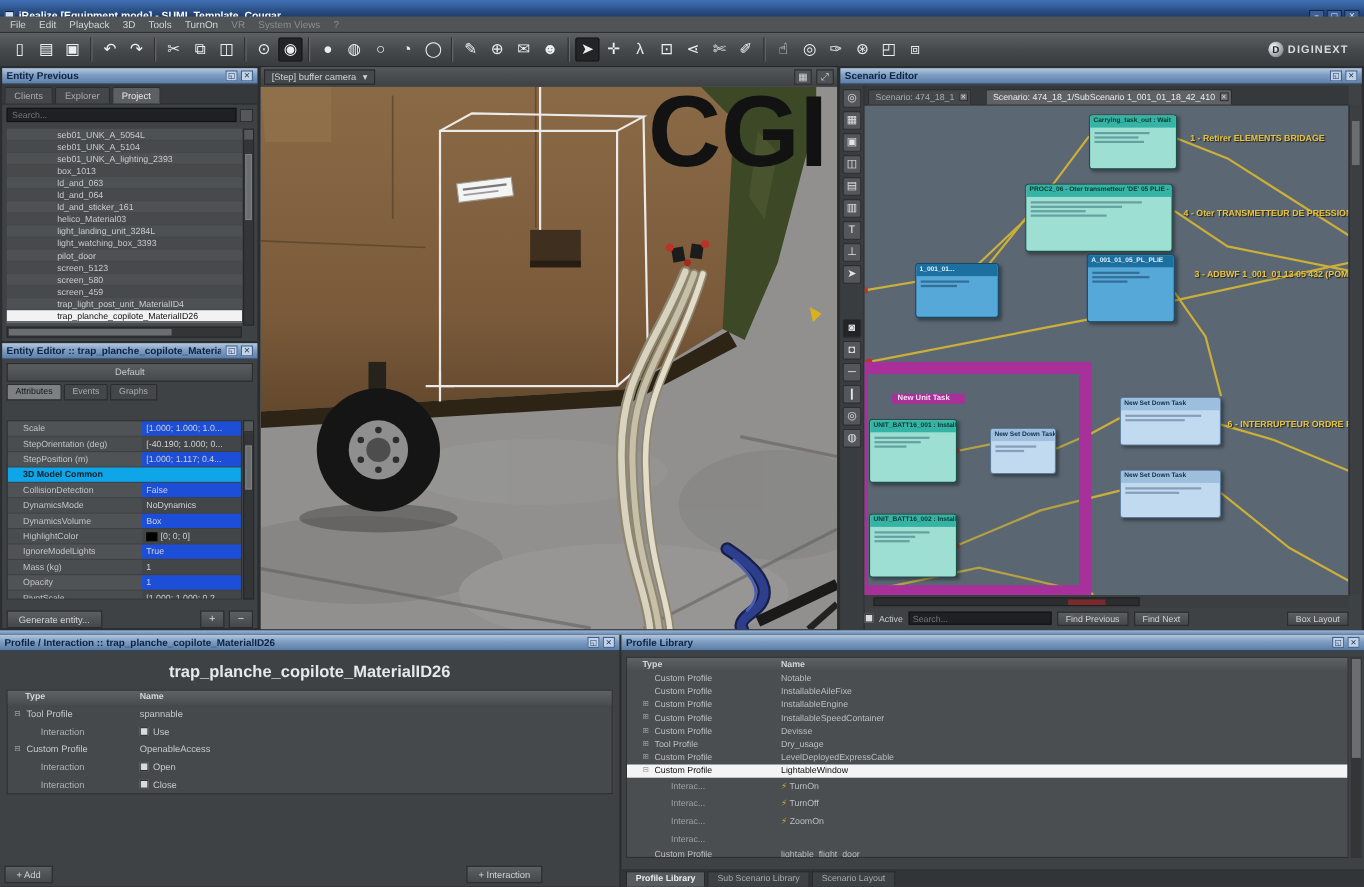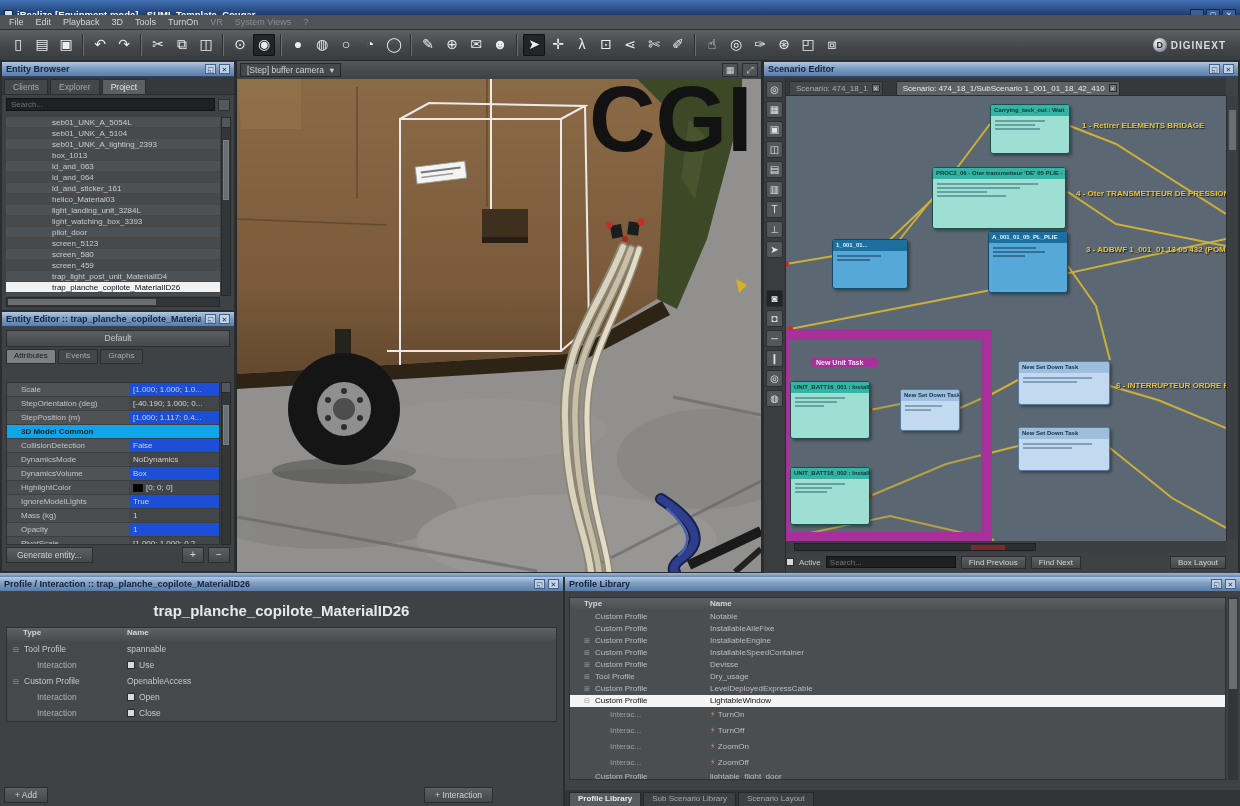--- a/index.html
+++ b/index.html
@@ -73,21 +73,21 @@
   .pgrid { position:absolute; left:4px; top:70px; right:14px; bottom:26px; background:#46494b; overflow:hidden;
     border:1px solid #2e3032; }
   .prow { display:flex; height:14px; line-height:13px; font-size:8px; border-bottom:1px solid #3c3f41; }
   .prow .pl { width:122px; color:#c2c5c8; padding-left:14px; white-space:nowrap; overflow:hidden; background:#505ght355; background:#505355; }
   .prow .pv { flex:1; color:#cfd2d5; padding-left:4px; white-space:nowrap; overflow:hidden; background:#1d4ed8;
     display:flex; align-items:center; gap:3px; }
   .prow:nth-child(even) .pl { background:#4a4d4f; }
   .prow:nth-child(even) .pv { background:#434官648; background:#434648; }
   .prow.group { background:#0ea5e9; color:#1c1e20; font-weight:bold; padding-left:14px; display:block; }
   .swatch { display:inline-block; width:10px; height:8px; border:1px solid #0a0a0a; }
-  .eefooter { position:absolute; left:0; bottom:0; right:0; height:24px; display:flex; align-items:flex-start; padding:0 4px; gap:8px; }
+  .eefooter { position:absolute; left:0; bottom:0; right:0; height:24px; display:flex; align-items:flex-end; padding:0 4px; gap:8px; }
   .genbtn { background:linear-gradient(#5d6063,#454香84b); background:linear-gradient(#5d6063,#45484b); border:1px solid #2a2c2e;
     color:#d0d3d6; font-size:8.5px; padding:2px 10px; }
   .pm { margin-left:auto; display:flex; gap:4px; }
   .pmb { width:22px; height:16px; background:linear-gradient(#5d6063,#45484b); border:1px solid #2a2c2e;
     color:#d8dbde; font-size:10px; line-height:14px; text-align:center; }
 
   
   #viewport { left:236px; top:60px; width:526px; height:513px; background:#3a3d3f; border:1px solid #26282a; }
   .vphead { height:18px; background:linear-gradient(#54575a,#3e4143); display:flex; align-items:center; padding:0 3px; gap:4px; }
   .camdd { display:flex; align-items:center; gap:6px; background:#45484b; border:1px solid #26282a;
@@ -246,21 +246,21 @@
     <span class="tbi">◰</span>
     <span class="tbi">⧈</span>
     <span class="brand">
       <span class="brand-d">D</span>
       <span class="brand-name">DIGINEXT</span>
     </span>
   </div>
 
   <div class="panel" id="entity-browser">
     <div class="ptitle">
-      <span>Entity Browser</span>
+      <span>Entity Previous</span>
       <span class="ptbtns">
           <span class="ptb">◱</span>
           <span class="ptb">✕</span>
         </span>
     </div>
     <div class="tabsrow">
       <span class="tab">Clients</span>
       <span class="tab">Explorer</span>
       <span class="tab active">Project</span>
     </div>
@@ -776,21 +776,20 @@
       <div class="plrow indent">
           <span class="c1">Interac...</span>
           <span class="c2"><span class="bolt">⚡</span> <span>TurnOff</span></span>
         </div>
       <div class="plrow indent">
           <span class="c1">Interac...</span>
           <span class="c2"><span class="bolt">⚡</span> <span>ZoomOn</span></span>
         </div>
       <div class="plrow indent">
           <span class="c1">Interac...</span>
-          <span class="c2"><span class="bolt">⚡</span> <span>ZoomOff</span></span>
         </div>
       <div class="plrow">
           <span class="c1">
             <span class="exp"></span>
             <span>Custom Profile</span>
           </span>
           <span class="c2">lightable_flight_door</span>
         </div>
 
     </div>

